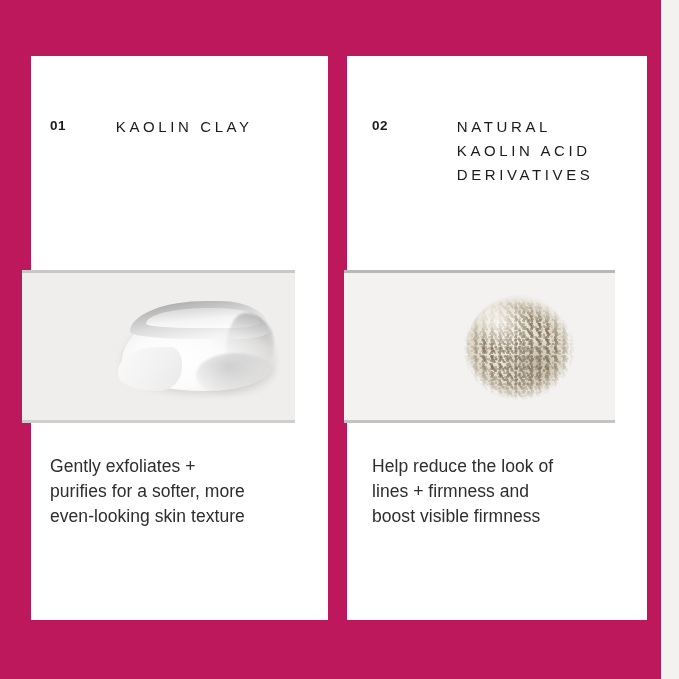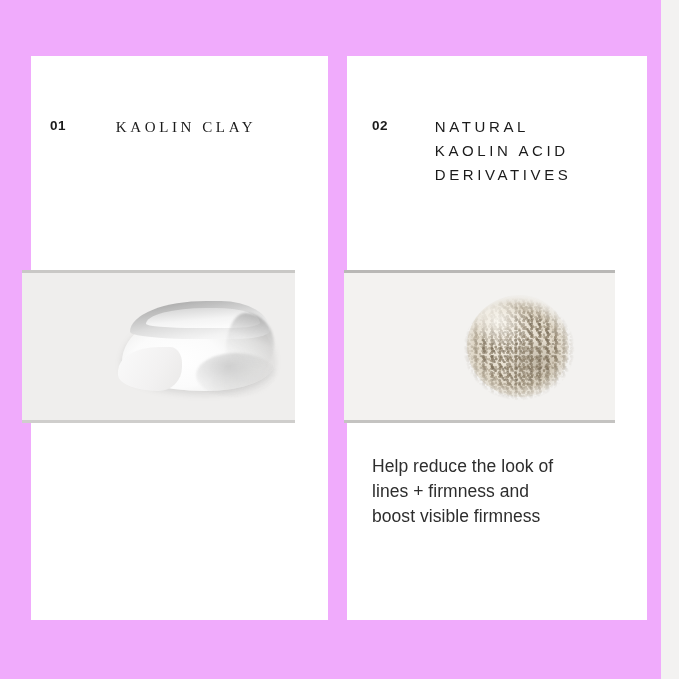--- a/index.html
+++ b/index.html
@@ -10,21 +10,21 @@
     width: 679px;
     height: 679px;
     background: #f3f2f1;
     font-family: "Liberation Sans", sans-serif;
     overflow: hidden;
   }
   .stage {
     position: relative;
     width: 661px;
     height: 679px;
-    background: #f0abfc;
+    background: #be185d;
   }
 
   
   .card {
     position: absolute;
     top: 56px;
     height: 564px;
     background: #ffffff;
   }
   .card-left  { left: 31px;  width: 297px; }
@@ -53,22 +53,22 @@
     font-weight: 700;
     color: #1b1b1b;
     letter-spacing: 0.4px;
     line-height: 21px;
     flex: 0 0 auto;
     white-space: nowrap;
   }
   .title-col {
     flex: 1 1 auto;
   }
-  .card-left .title-col  { margin-left: 50px; font-family: Liberation Serif, serif; }
-  .card-right .title-col { margin-left: 47px; }
+  .card-left .title-col  { margin-left: 50px; }
+  .card-right .title-col { margin-left: 69px; }
 
   .title-line {
     font-size: 15px;
     font-weight: 500;
     color: #1b1b1b;
     letter-spacing: 3.6px;
     line-height: 24px;
     white-space: nowrap;
   }
 
@@ -275,20 +275,25 @@
           <div class="smear-body"></div>
           <div class="smear-tail"></div>
           <div class="smear-ridge"></div>
           <div class="smear-ridge2"></div>
           <div class="smear-edge"></div>
           <div class="smear-shade"></div>
         </div>
       </div>
     </div>
 
+    <div class="body-copy">
+      <span class="ln">Gently exfoliates +</span>
+      <span class="ln">purifies for a softer, more</span>
+      <span class="ln">even-looking skin texture</span>
+    </div>
   </div>
 
   <div class="card card-right">
 
     <div class="header">
       <div class="hdr-row">
         <div class="num">02</div>
         <div class="title-col">
           <div class="title-line">NATURAL</div>
           <div class="title-line">KAOLIN ACID</div>

